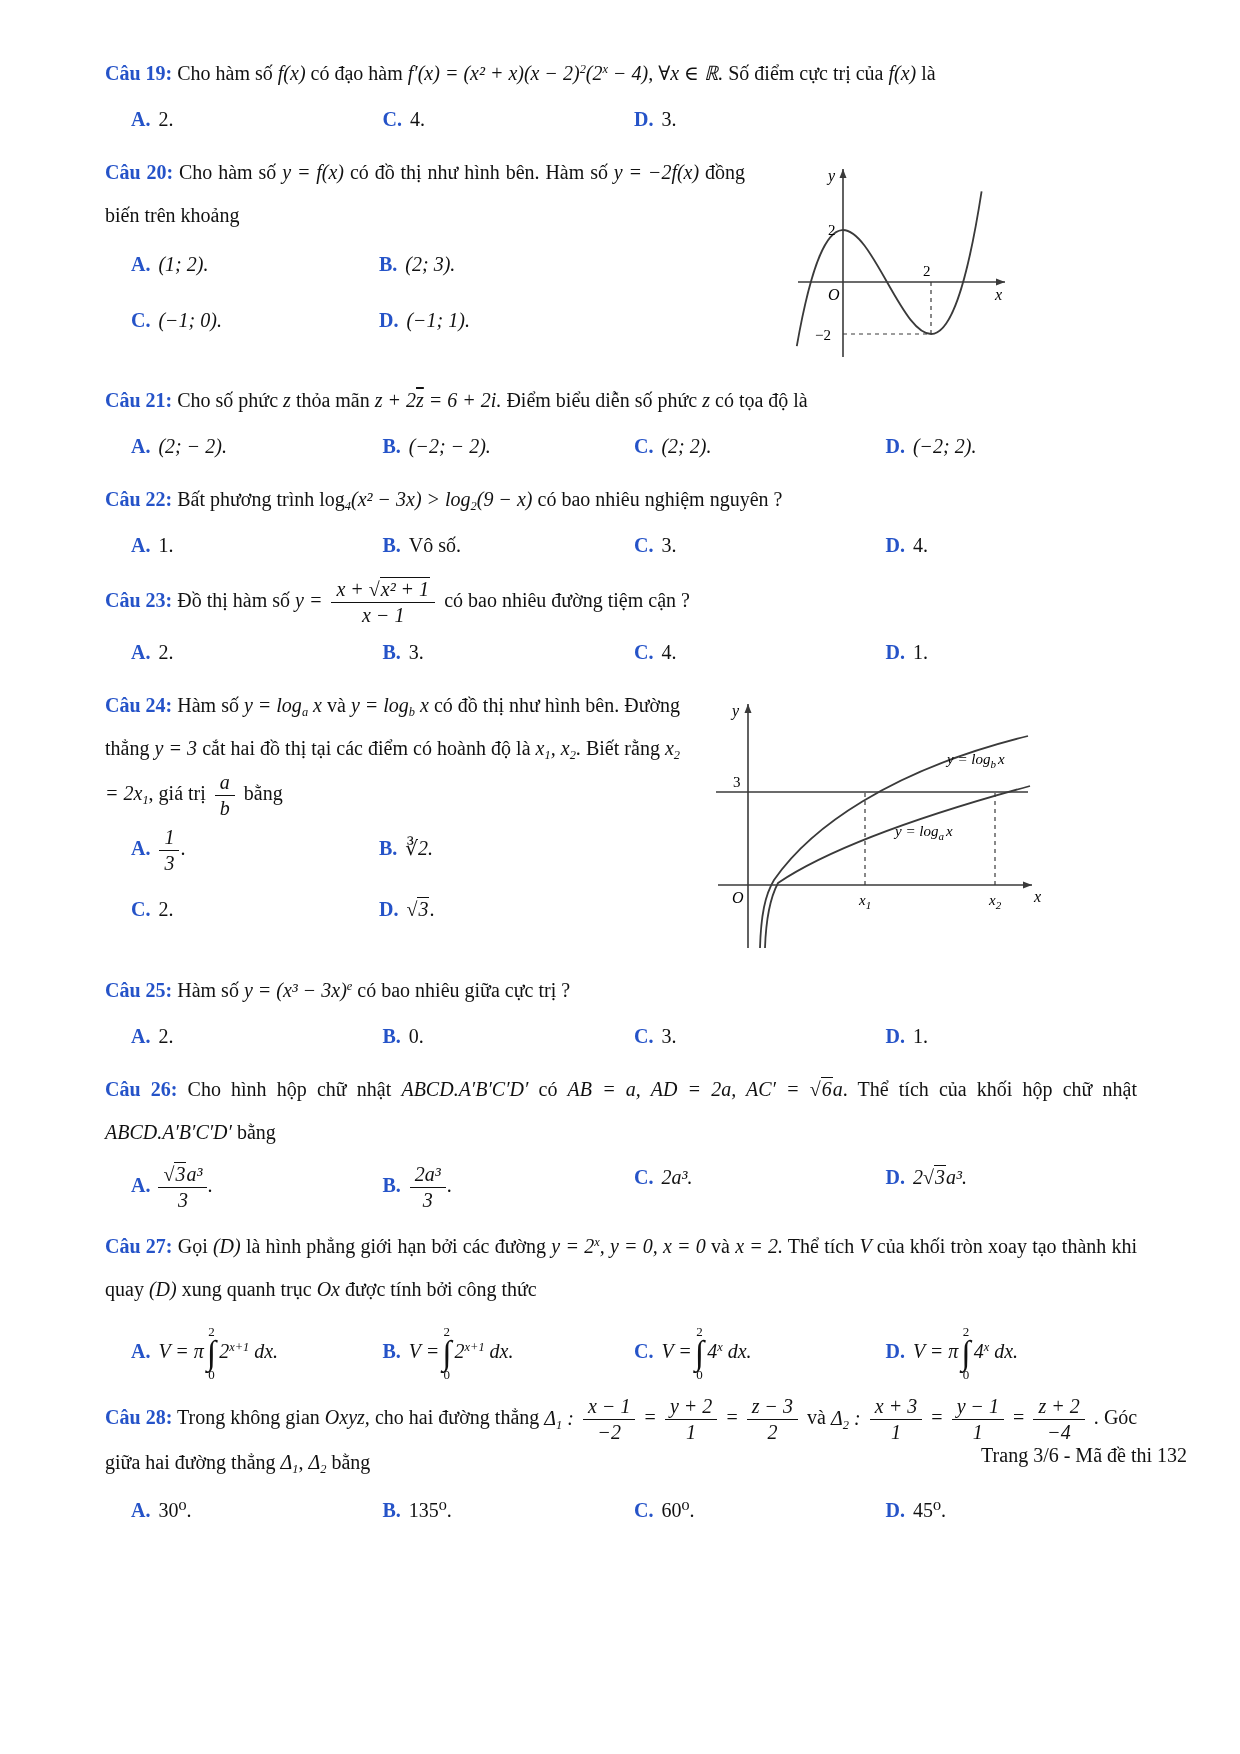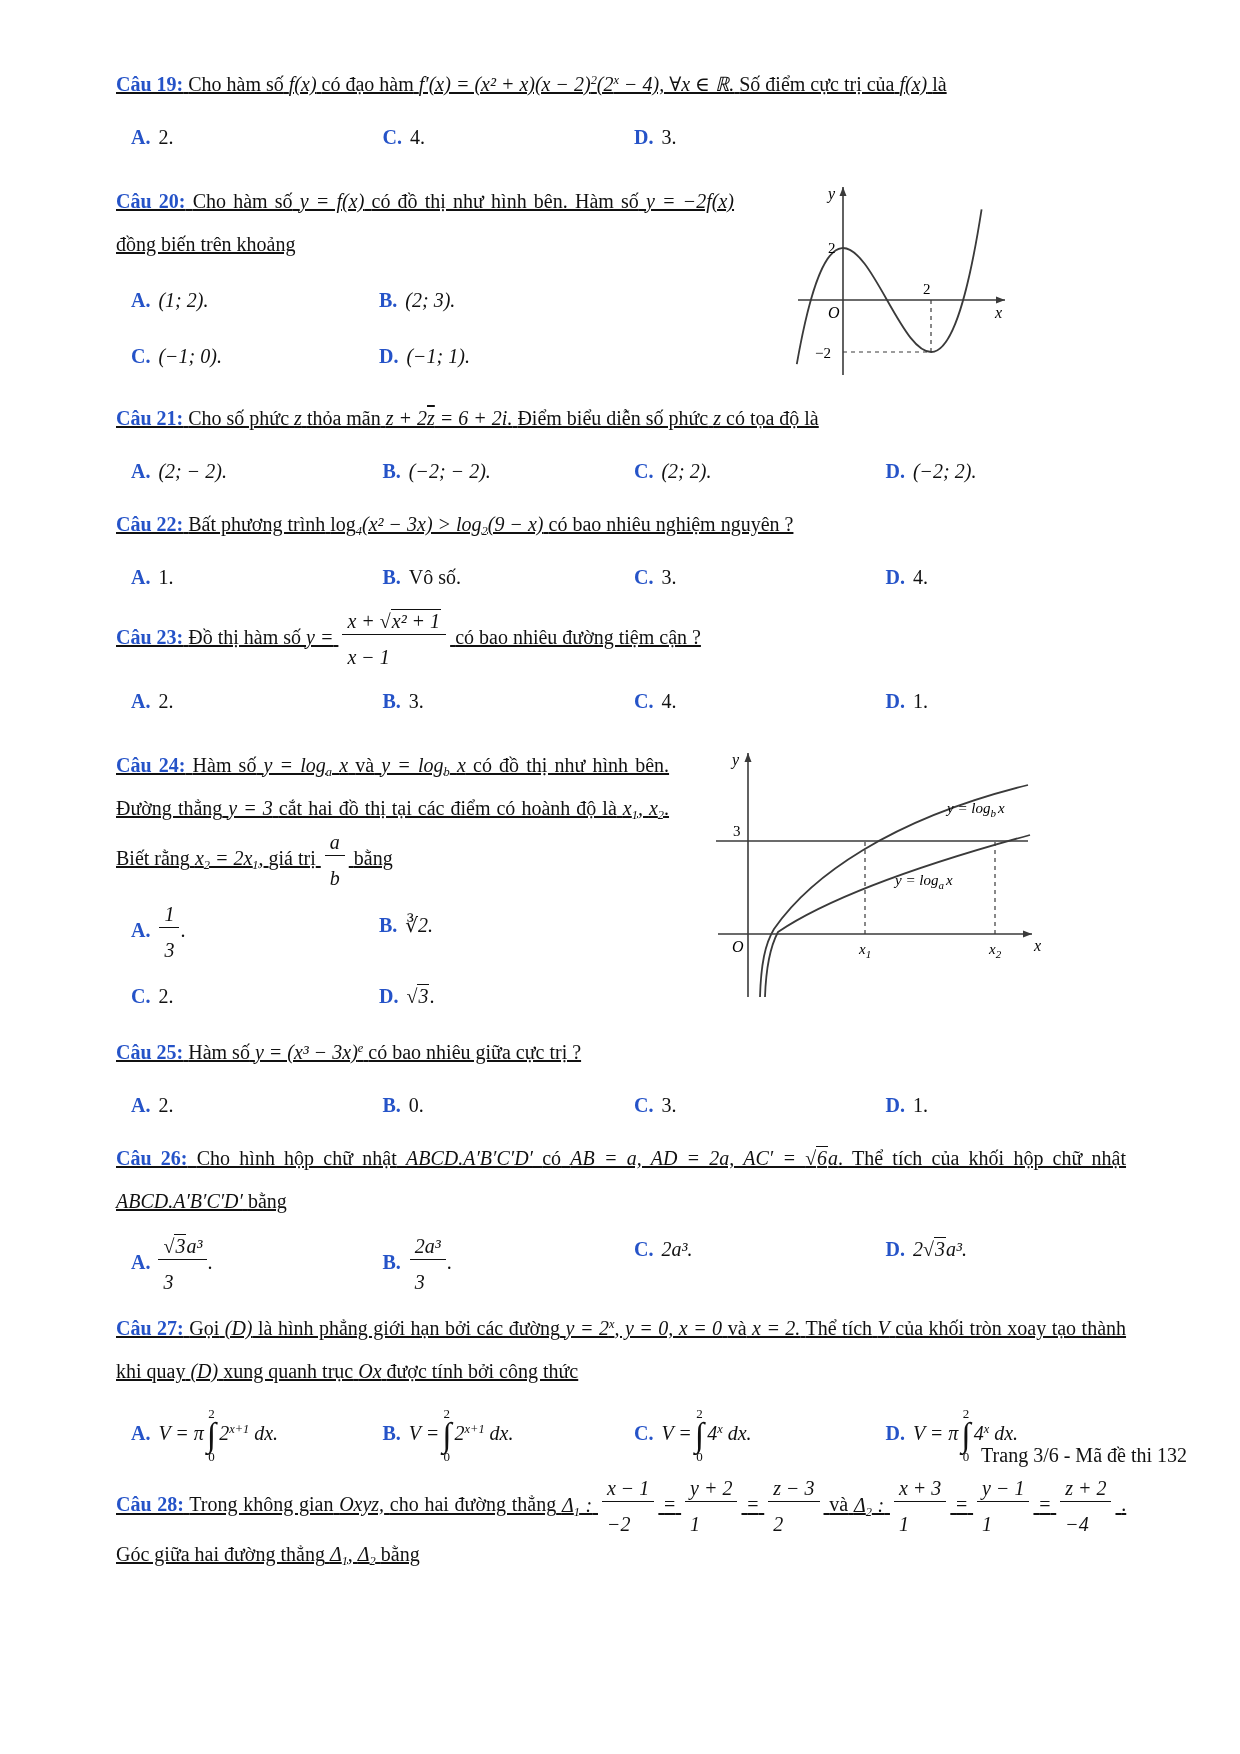--- a/index.html
+++ b/index.html
@@ -3,28 +3,28 @@
 <meta charset="utf-8">
 <style>
   html,body{margin:0;padding:0;}
   body{
     width:1240px;height:1754px;background:#ffffff;position:relative;
     font-family:"Liberation Serif","DejaVu Serif",serif;
     font-size:20px;color:#111;
   }
   .page{position:absolute;left:105px;top:52px;width:1032px;}
   .question{margin-bottom:12px;}
-  .q-text{margin:11px;line-height:2.15;text-align:justify;text-decoration:underline;}
+  .q-text{margin:0;line-height:2.15;text-align:justify;}
   .q-label{color:#2553c8;font-weight:bold;}
   .m{font-style:italic;}
   .sub{font-size:0.62em;vertical-align:-0.35em;font-style:italic;}
   .sup{font-size:0.62em;vertical-align:0.55em;font-style:italic;}
   .bar{font-style:italic;text-decoration:overline;}
   
-  .frac{display:inline-flex;flex-direction:column;vertical-align:middle;margin:0 4px;line-height:1.25;font-style:italic;gap:10px;}
+  .frac{display:inline-flex;flex-direction:column;align-items:center;vertical-align:middle;margin:0 4px;line-height:1.25;font-style:italic;}
   .fnum{border-bottom:1.4px solid #111;padding:0 5px;}
   .fden{padding:0 5px;}
   
   .sqrt{white-space:nowrap;font-style:italic;}
   .sqrt-sign{font-style:normal;}
   .rad{border-top:1.3px solid #111;padding:0 1px;}
   
   .intgrl{display:inline-flex;flex-direction:column;align-items:center;vertical-align:middle;line-height:1;margin:0 3px;}
   .isign{font-size:34px;line-height:0.85;font-style:normal;}
   .ilim{font-size:13px;line-height:1.1;}
@@ -331,17 +331,23 @@
         </span>
       <span>=</span>
       <span class="frac">
           <span class="fnum">z + 2</span>
           <span class="fden">−4</span>
         </span>
       <span>. Góc giữa hai đường thẳng</span>
       <span class="m"><span>Δ</span><span class="sub">1</span><span style="font-style:normal">, </span><span>Δ</span><span class="sub">2</span></span>
       <span>bằng</span>
     </p>
+    <div class="options4" style="margin-top:8px;">
+      <span class="opt"><span class="ol">A.</span><span>30⁰.</span></span>
+      <span class="opt"><span class="ol">B.</span><span>135⁰.</span></span>
+      <span class="opt"><span class="ol">C.</span><span>60⁰.</span></span>
+      <span class="opt"><span class="ol">D.</span><span>45⁰.</span></span>
+    </div>
   </div>
 
 </div>
 
 <div class="footer">Trang 3/6 - Mã đề thi 132</div>
 
 </body></html>

